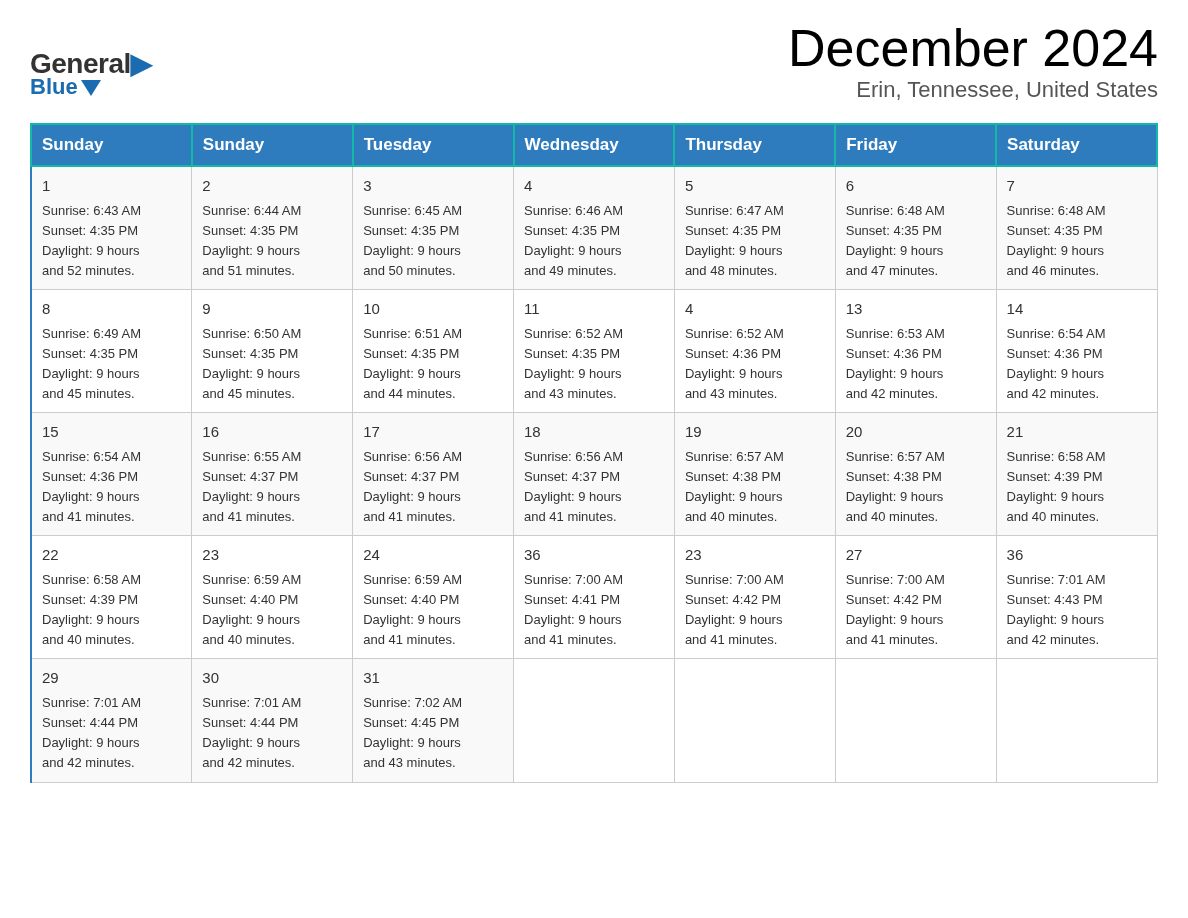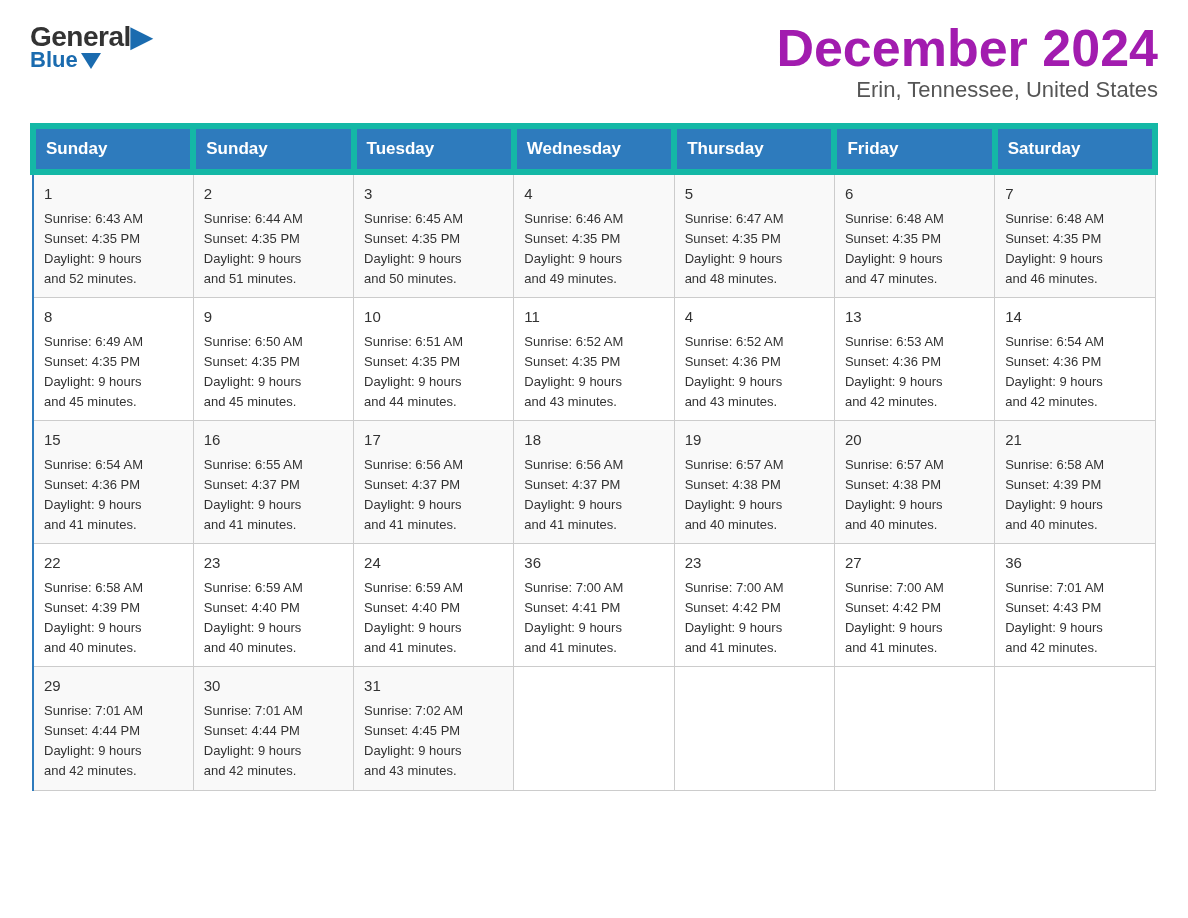--- a/index.html
+++ b/index.html
@@ -13,20 +13,21 @@
     .header {
       display: flex;
       justify-content: space-between;
       align-items: flex-start;
       margin-bottom: 20px;
     }
     .logo {
       display: flex;
       flex-direction: column;
       align-items: flex-start;
+      margin-top: 27px;
     }
     .logo-general {
       font-size: 28px;
       font-weight: bold;
       color: #333;
       letter-spacing: -0.5px;
     }
     .logo-general span {
       color: #1a6baf;
     }
@@ -46,41 +47,41 @@
       border-top: 16px solid #1a6baf;
       display: inline-block;
       margin-left: 3px;
       margin-top: 2px;
     }
     .title-block {
       text-align: right;
     }
     .calendar-title {
       font-size: 52px;
-      font-weight: 700;
-      color: #a21caf;
+      font-weight: 400;
+      color: #000000;
       line-height: 1.1;
     }
     .calendar-subtitle {
       font-size: 22px;
       color: #555;
     }
     table {
       width: 100%;
       border-collapse: collapse;
       table-layout: fixed;
     }
     thead tr th {
       background: #2e7bbd;
       color: #fff;
       font-size: 17px;
       font-weight: 600;
       padding: 10px 10px;
       text-align: left;
-      border: 6px solid #14b8a6;
+      border: 2px solid #14b8a6;
     }
     tbody tr td {
       vertical-align: top;
       border: 1px solid #ccc;
       padding: 8px 10px;
       height: 110px;
       font-size: 13px;
       color: #333;
       line-height: 1.5;
     }

